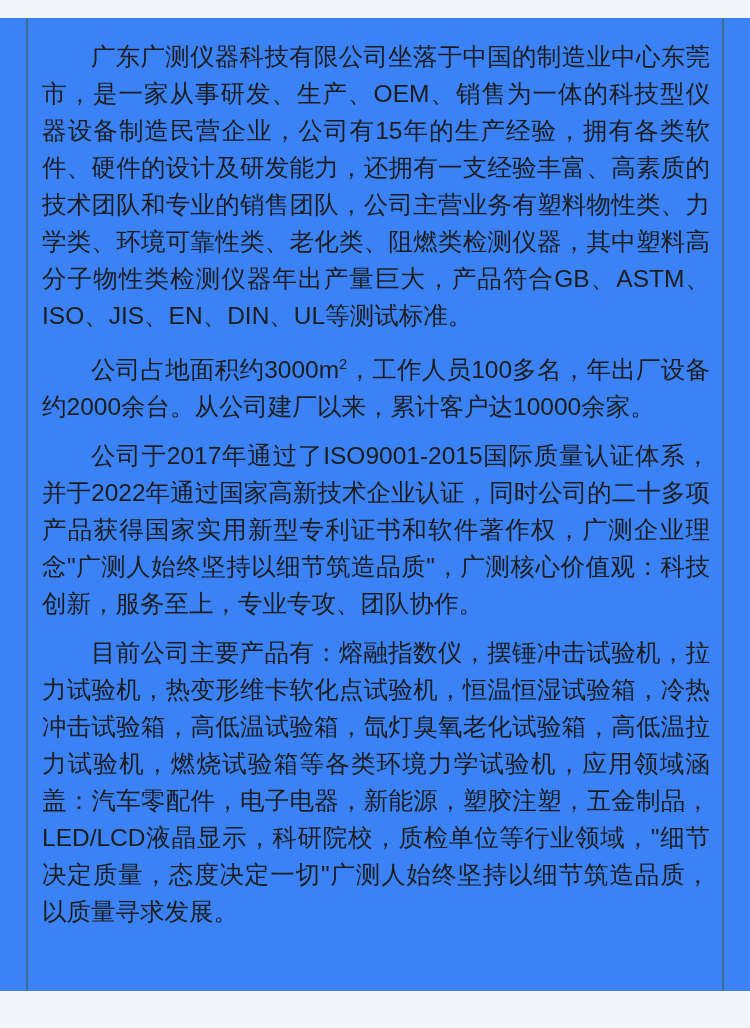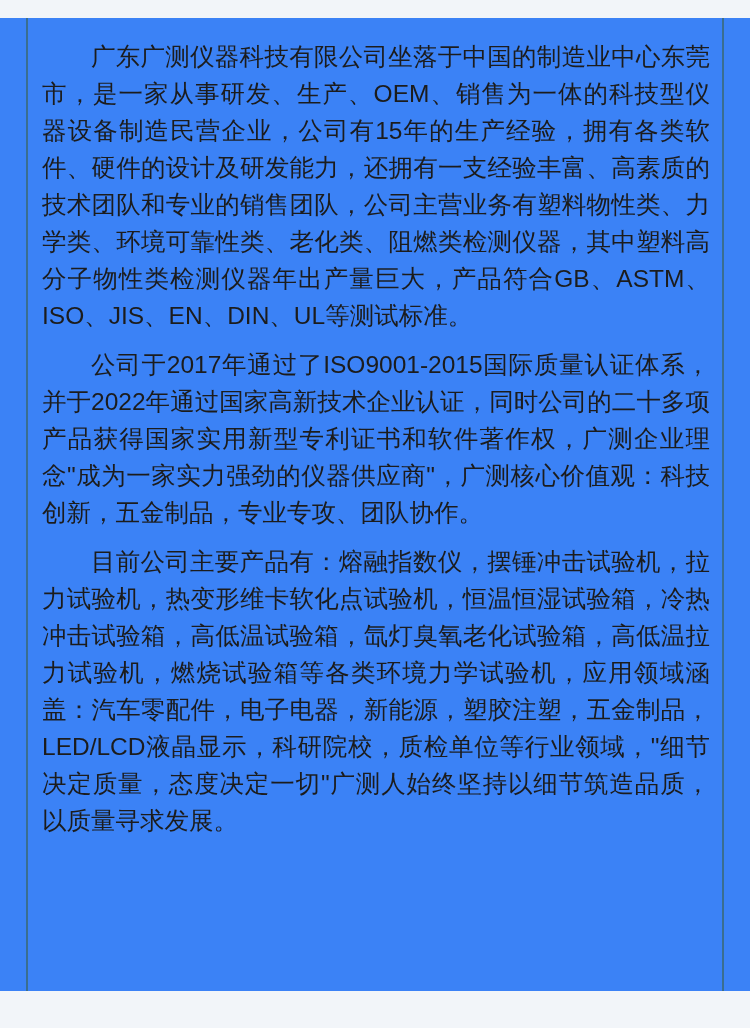--- a/index.html
+++ b/index.html
@@ -84,20 +84,21 @@
 <body>
 
 <div class="page">
   <div class="left-rule"></div>
   <div class="right-rule"></div>
   <div class="bottom-rule"></div>
 
   <div class="content">
     <p class="para">广东广测仪器科技有限公司坐落于中国的制造业中心东莞市，是一家从事研发、生产、OEM、销售为一体的科技型仪器设备制造民营企业，公司有15年的生产经验，拥有各类软件、硬件的设计及研发能力，还拥有一支经验丰富、高素质的技术团队和专业的销售团队，公司主营业务有塑料物性类、力学类、环境可靠性类、老化类、阻燃类检测仪器，其中塑料高分子物性类检测仪器年出产量巨大，产品符合GB、ASTM、ISO、JIS、EN、DIN、UL等测试标准。</p>
 
+    <p class="para"><span>公司占地面积约3000m</span><sup>2</sup><span>，工作人员100多名，年出厂设备约2000余台。从公司建厂以来，累计客户达10000余家。</span></p>
 
-    <p class="para">公司于2017年通过了ISO9001-2015国际质量认证体系，并于2022年通过国家高新技术企业认证，同时公司的二十多项产品获得国家实用新型专利证书和软件著作权，广测企业理念"成为一家实力强劲的仪器供应商"，广测核心价值观：科技创新，五金制品，专业专攻、团队协作。</p>
+    <p class="para">公司于2017年通过了ISO9001-2015国际质量认证体系，并于2022年通过国家高新技术企业认证，同时公司的二十多项产品获得国家实用新型专利证书和软件著作权，广测企业理念"广测人始终坚持以细节筑造品质"，广测核心价值观：科技创新，服务至上，专业专攻、团队协作。</p>
 
 
     <p class="para">目前公司主要产品有：熔融指数仪，摆锤冲击试验机，拉力试验机，热变形维卡软化点试验机，恒温恒湿试验箱，冷热冲击试验箱，高低温试验箱，氙灯臭氧老化试验箱，高低温拉力试验机，燃烧试验箱等各类环境力学试验机，应用领域涵盖：汽车零配件，电子电器，新能源，塑胶注塑，五金制品，LED/LCD液晶显示，科研院校，质检单位等行业领域，"细节决定质量，态度决定一切"广测人始终坚持以细节筑造品质，以质量寻求发展。</p>
   </div>
 </div>
 <div class="bottom-band"></div>
 
 </body></html>

